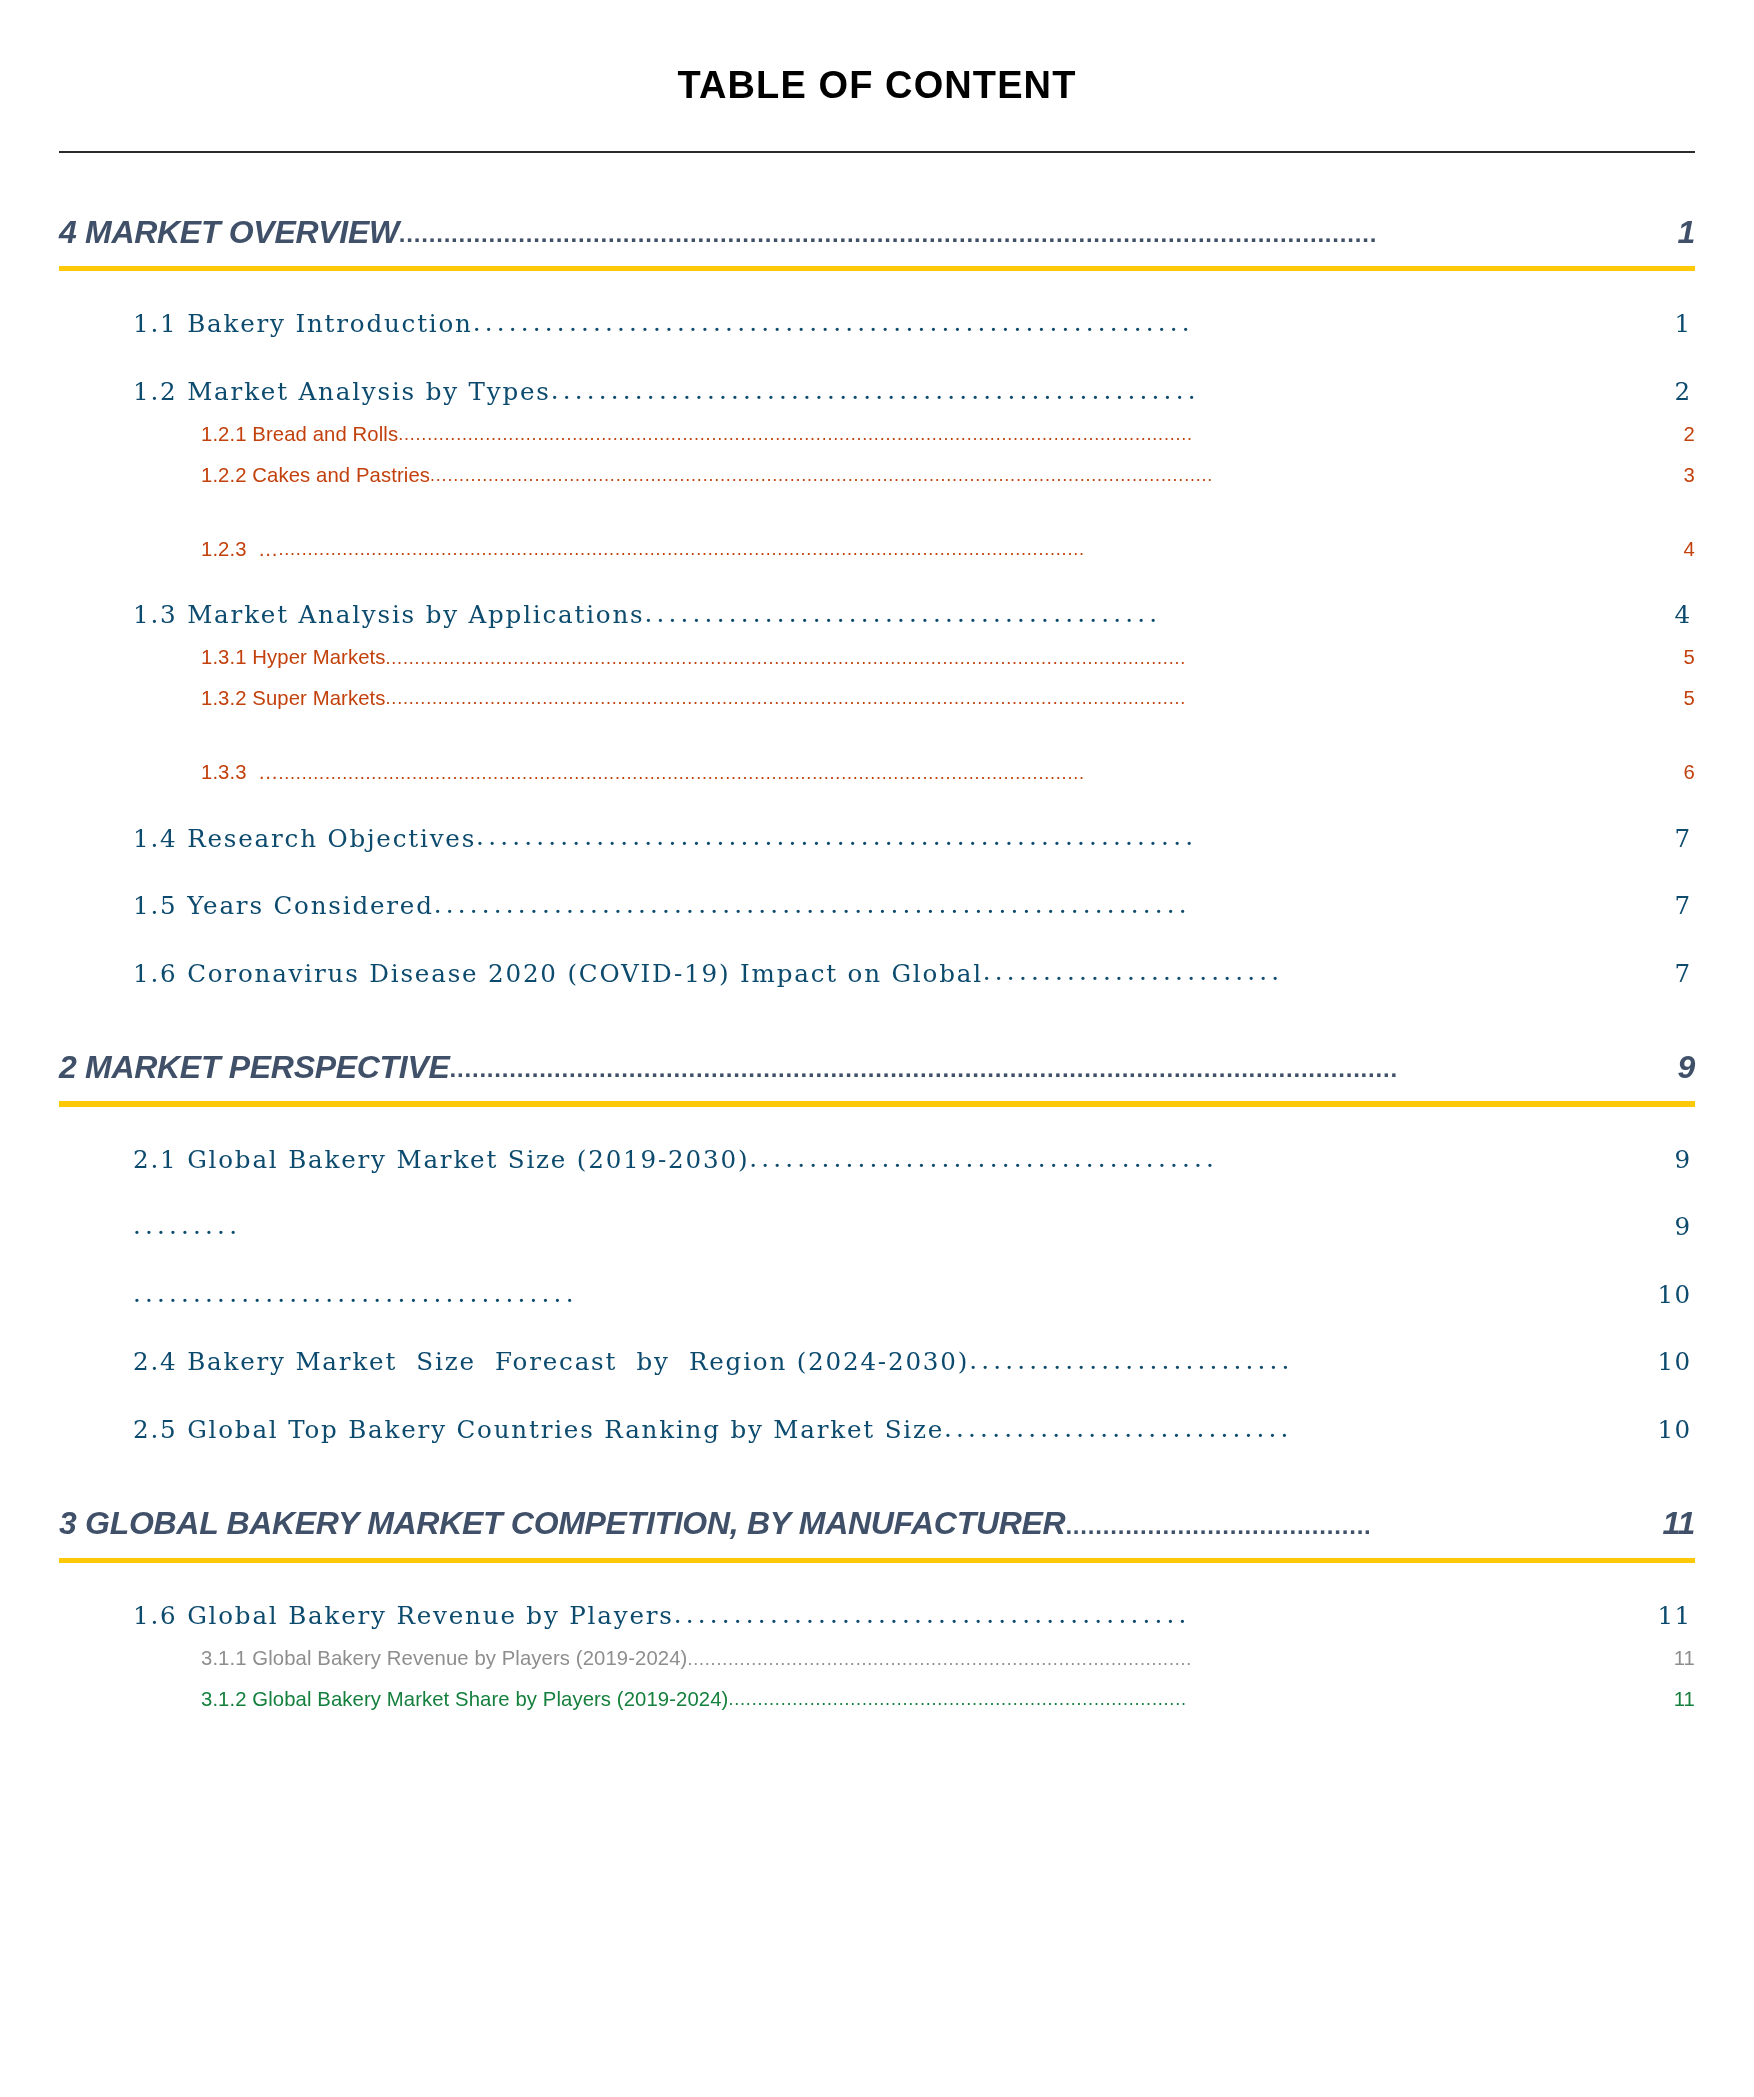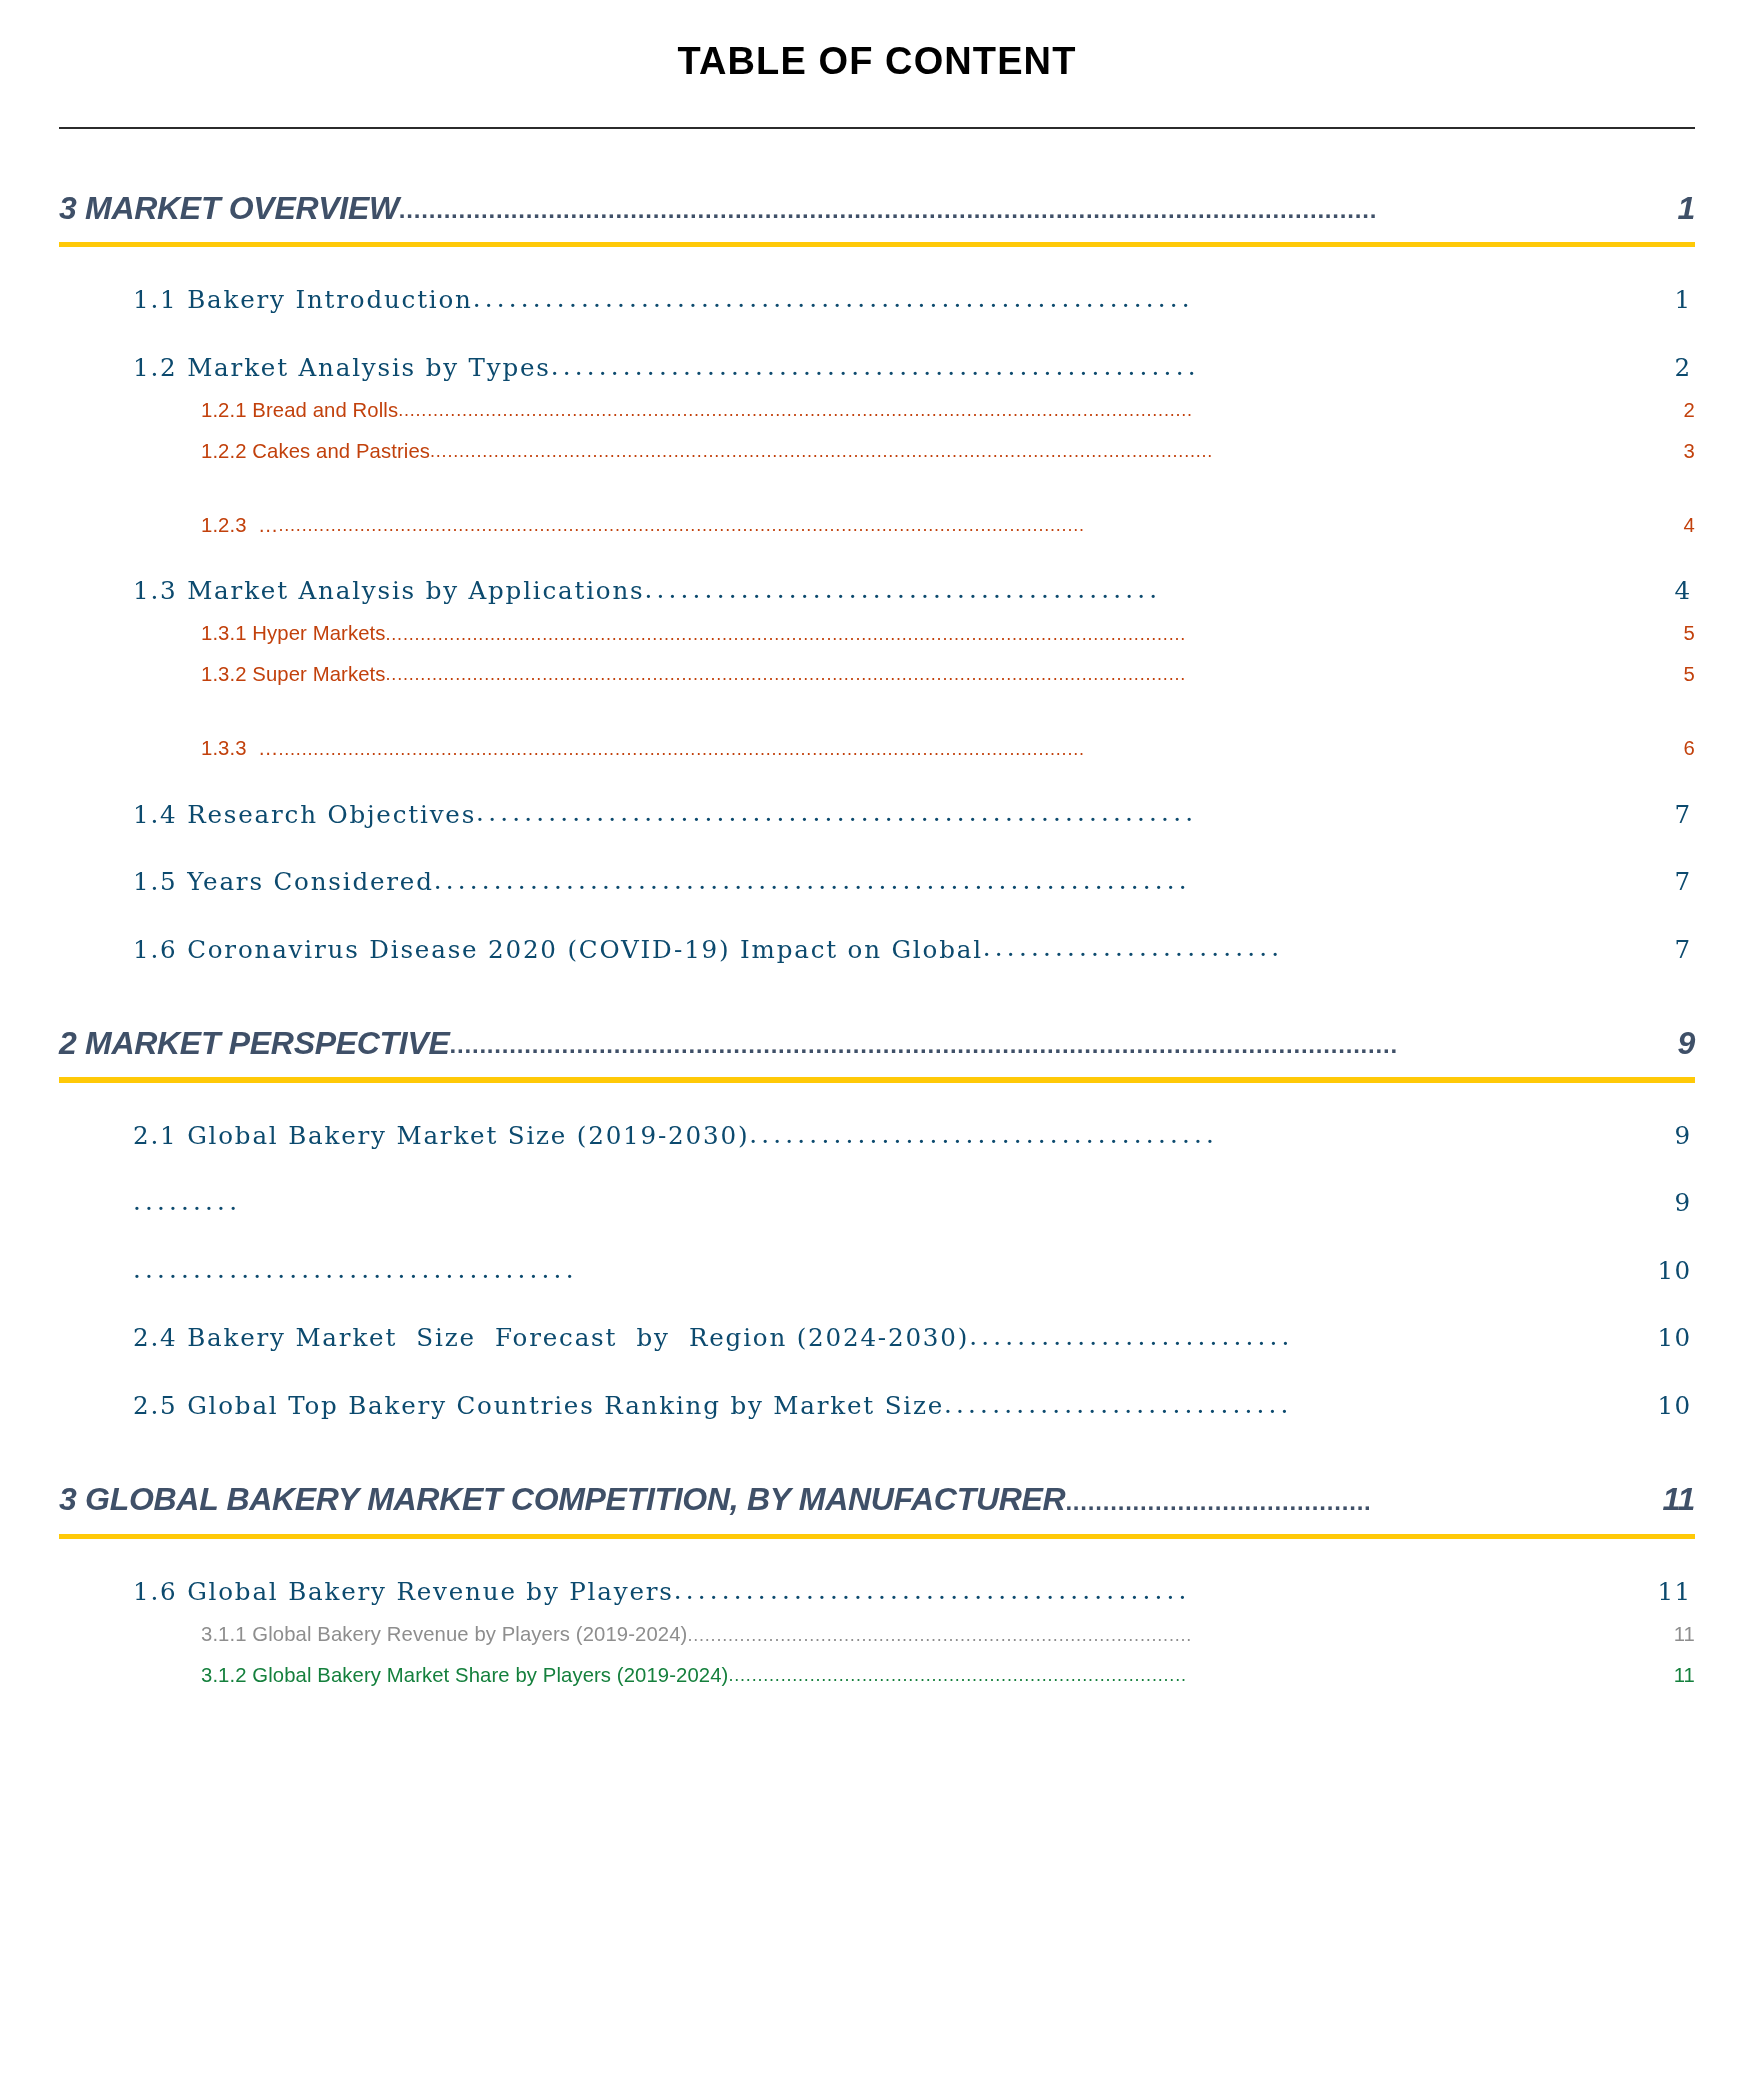--- a/index.html
+++ b/index.html
@@ -26,21 +26,21 @@
   }
 
   
   .doc-title {
     text-align: center;
     font-family: "Liberation Sans", sans-serif;
     font-weight: bold;
     font-size: 38px;
     letter-spacing: 1.1px;
     color: #000000;
-    padding-top: 39px;
+    padding-top: 63px;
     line-height: 1.2;
   }
   .title-rule {
     margin-top: 42px;
     height: 0;
     border-top: 2.8px solid #2b2b2b;
     width: 100%;
   }
 
   
@@ -160,21 +160,21 @@
 
 <div class="page">
 
   <div class="doc-title">TABLE OF CONTENT</div>
 
   <div class="title-rule"></div>
 
   <div id="toc-list">
       <div class="lvl1">
         <div class="toc-row">
-          <span class="toc-label">3 MARKET OVERVIEW</span>
+          <span class="toc-label">4 MARKET OVERVIEW</span>
           <span class="toc-leader">...................................................................................................................................</span>
           <span class="toc-page">1</span>
         </div>
         <div class="lvl1-bar"></div>
       </div>
       <div class="lvl2">
         <div class="toc-row">
           <span class="toc-label">1.1 Bakery Introduction</span>
           <span class="toc-leader">............................................................</span>
           <span class="toc-page">1</span>

